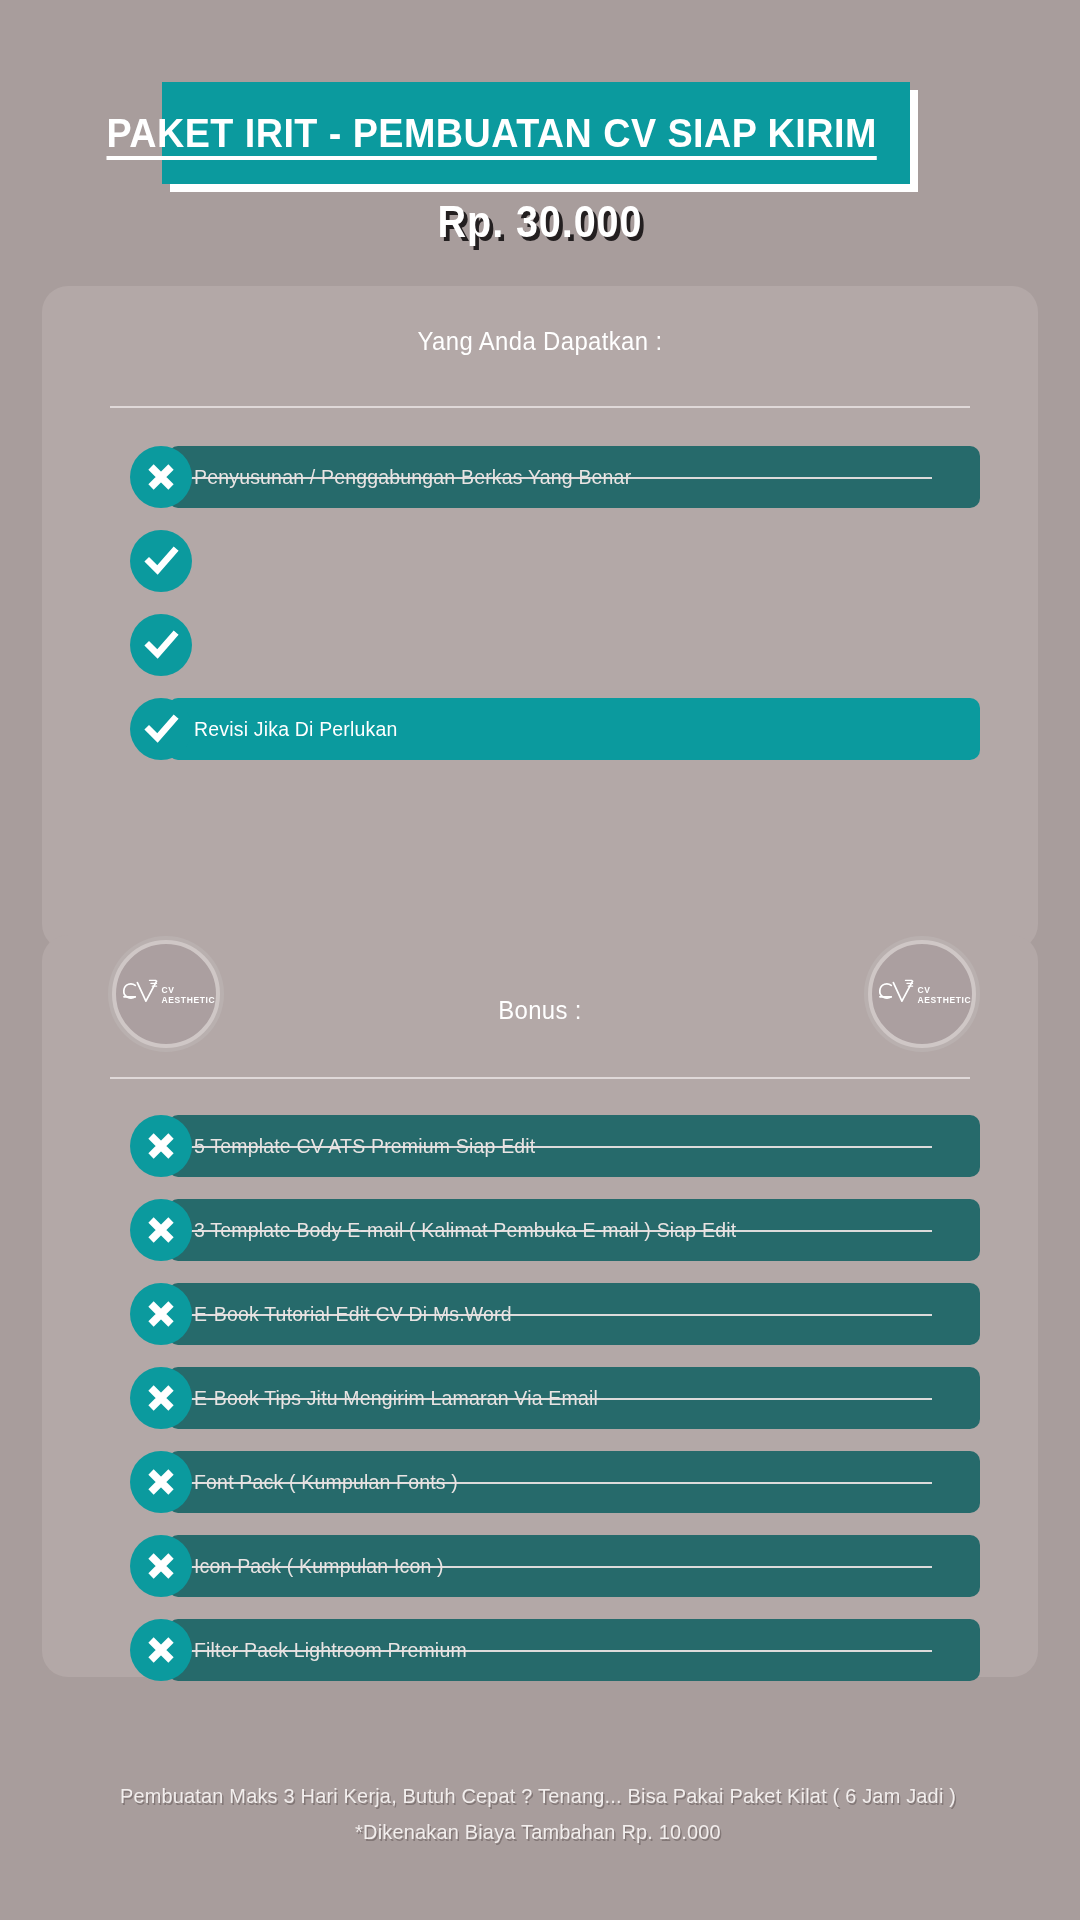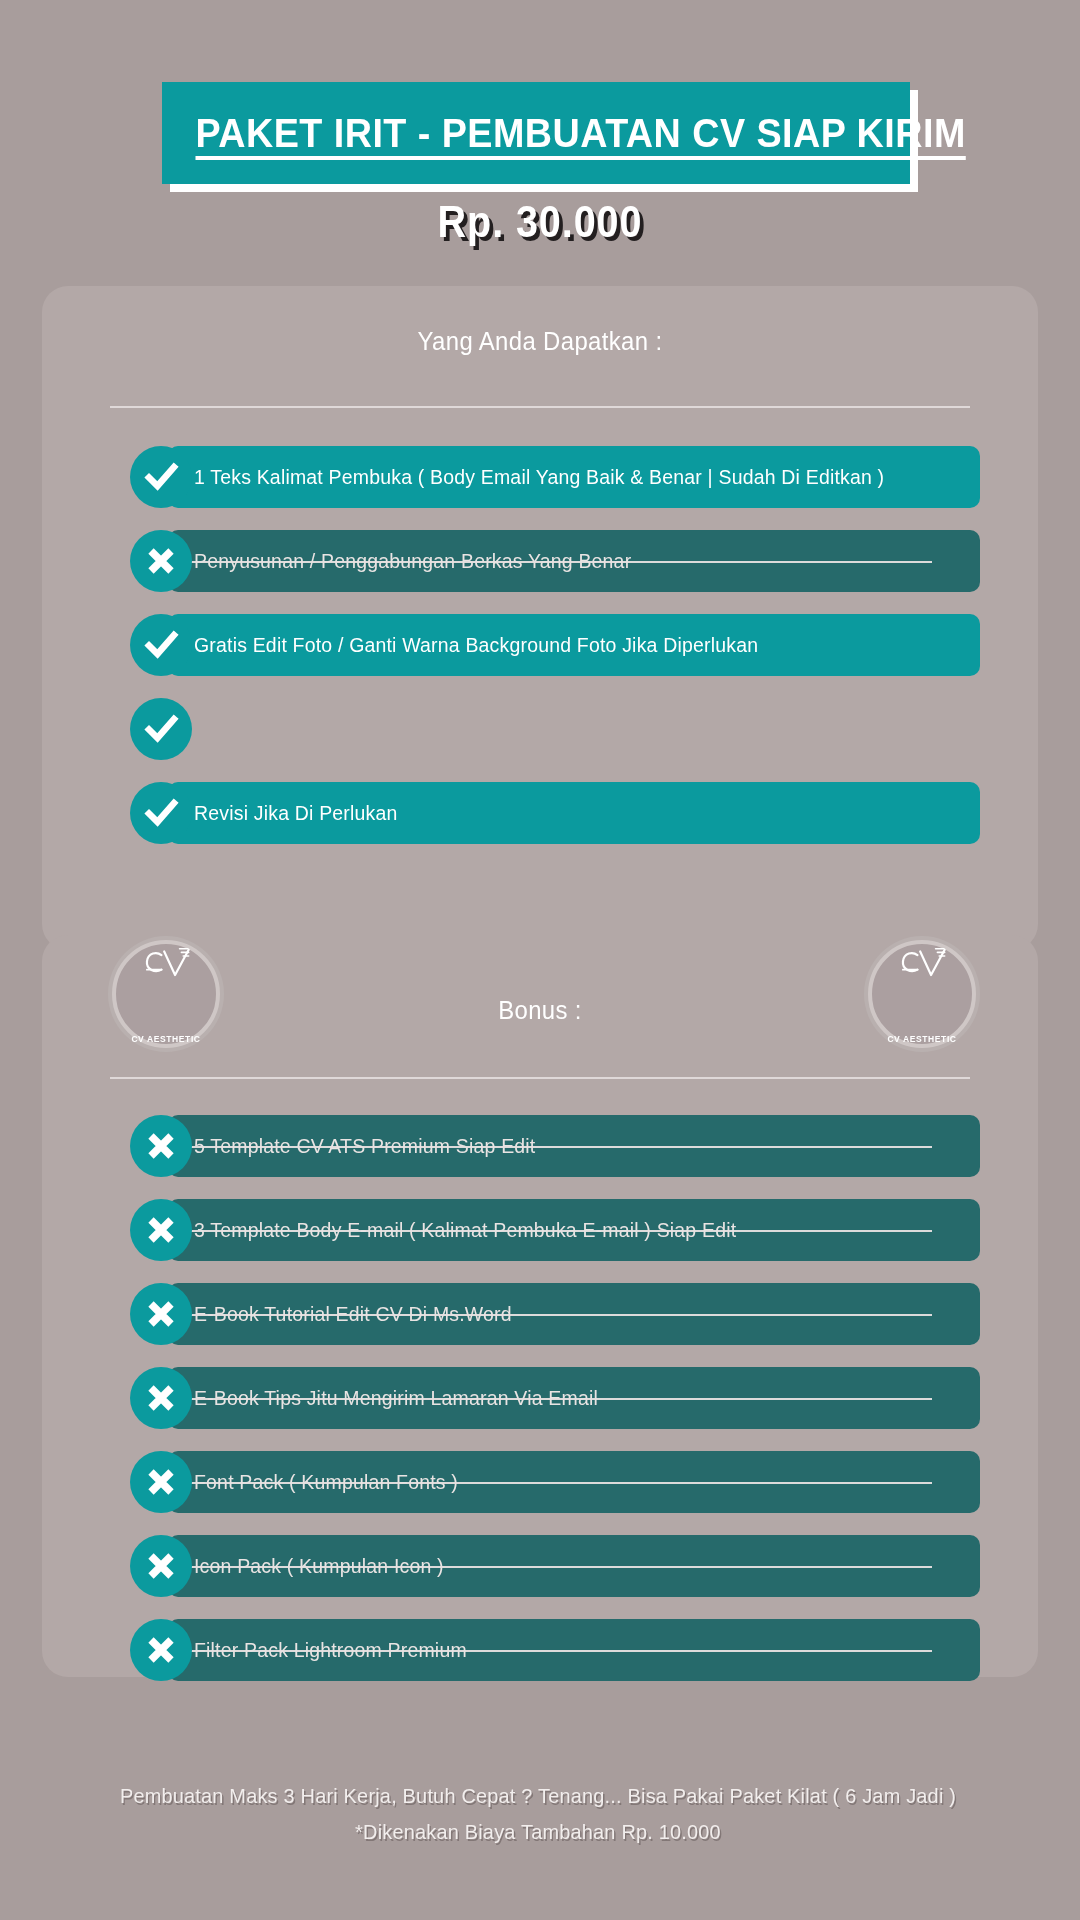--- a/index.html
+++ b/index.html
@@ -40,21 +40,21 @@
   }
   .header-band {
     position: absolute;
     left: 0px;
     top: 0px;
     width: 748px;
     height: 102px;
     background: #0b9a9e;
     display: flex;
     align-items: center;
-    justify-content: flex-start;
+    justify-content: flex-end;
   }
   .header-title {
     color: #ffffff;
     font-family: "Liberation Sans Narrow", "Liberation Sans", sans-serif;
     font-size: 41px;
     font-weight: bold;
     letter-spacing: 0.5px;
     text-decoration: underline;
     text-underline-offset: 9px;
     text-decoration-thickness: 4px;
@@ -182,25 +182,23 @@
   
   .logo-badge {
     position: absolute;
     width: 100px;
     height: 100px;
     border-radius: 50%;
     background: #ab9fa0;
     border: 4px solid #cfc7c6;
     box-shadow: 0 0 0 4px #b9b0af;
     display: flex;
-    flex-direction: column;
     align-items: center;
-    justify-content: space-between;
+    justify-content: flex-start;
     z-index: 10;
-    gap: 8px;
   }
   #logo-left { left: 112px; top: 940px; }
   #logo-right { left: 868px; top: 940px; }
   .logo-mark { width: 58px; height: 44px; }
   .logo-text {
     color: #ffffff;
     font-size: 8.5px;
     font-weight: bold;
     letter-spacing: 0.6px;
     font-family: "Liberation Sans Narrow", "Liberation Sans", sans-serif;
@@ -238,45 +236,32 @@
       <div class="header-title">PAKET IRIT - PEMBUATAN CV SIAP KIRIM</div>
     </div>
   </div>
 
   <div class="price">Rp. 30.000</div>
 
   <div class="card" id="card-main">
     <div class="card-heading" id="heading-main">Yang Anda Dapatkan :</div>
     <div class="divider" id="divider-main"></div>
     <div class="rows" id="rows-main">
+        <div class="row excluded">
+          <div class="row-bar">
+            <div class="row-label">Penyusunan / Penggabungan Berkas Yang Benar</div>
+          </div>
+          <div class="strike"></div>
+          <div class="badge">
+            <svg width="40" height="40" viewBox="0 0 40 40">
+              <path d="M10 10 L30 30 M30 10 L10 30" fill="none" stroke="#ffffff" stroke-width="7.5" stroke-linecap="butt"></path>
+            </svg>
+          </div>
+        </div>
         <div class="row included">
-          <div class="row-bar">
-            <div class="row-label">1 Teks Kalimat Pembuka ( Body Email Yang Baik &amp; Benar | Sudah Di Editkan )</div>
-          </div>
-          <div class="badge">
-            <svg width="40" height="40" viewBox="0 0 40 40">
-              <path d="M8 20.5 L16.5 29 L33 10" fill="none" stroke="#ffffff" stroke-width="6.5" stroke-linecap="square" stroke-linejoin="miter"></path>
-            </svg>
-          </div>
-        </div>
-        <div class="row excluded">
-          <div class="row-bar">
-            <div class="row-label">Penyusunan / Penggabungan Berkas Yang Benar</div>
-          </div>
-          <div class="strike"></div>
-          <div class="badge">
-            <svg width="40" height="40" viewBox="0 0 40 40">
-              <path d="M10 10 L30 30 M30 10 L10 30" fill="none" stroke="#ffffff" stroke-width="7.5" stroke-linecap="butt"></path>
-            </svg>
-          </div>
-        </div>
-        <div class="row included">
-          <div class="row-bar">
-            <div class="row-label">Gratis Edit Foto / Ganti Warna Background Foto Jika Diperlukan</div>
-          </div>
           <div class="badge">
             <svg width="40" height="40" viewBox="0 0 40 40">
               <path d="M8 20.5 L16.5 29 L33 10" fill="none" stroke="#ffffff" stroke-width="6.5" stroke-linecap="square" stroke-linejoin="miter"></path>
             </svg>
           </div>
         </div>
         <div class="row included">
           <div class="badge">
             <svg width="40" height="40" viewBox="0 0 40 40">
               <path d="M8 20.5 L16.5 29 L33 10" fill="none" stroke="#ffffff" stroke-width="6.5" stroke-linecap="square" stroke-linejoin="miter"></path>

